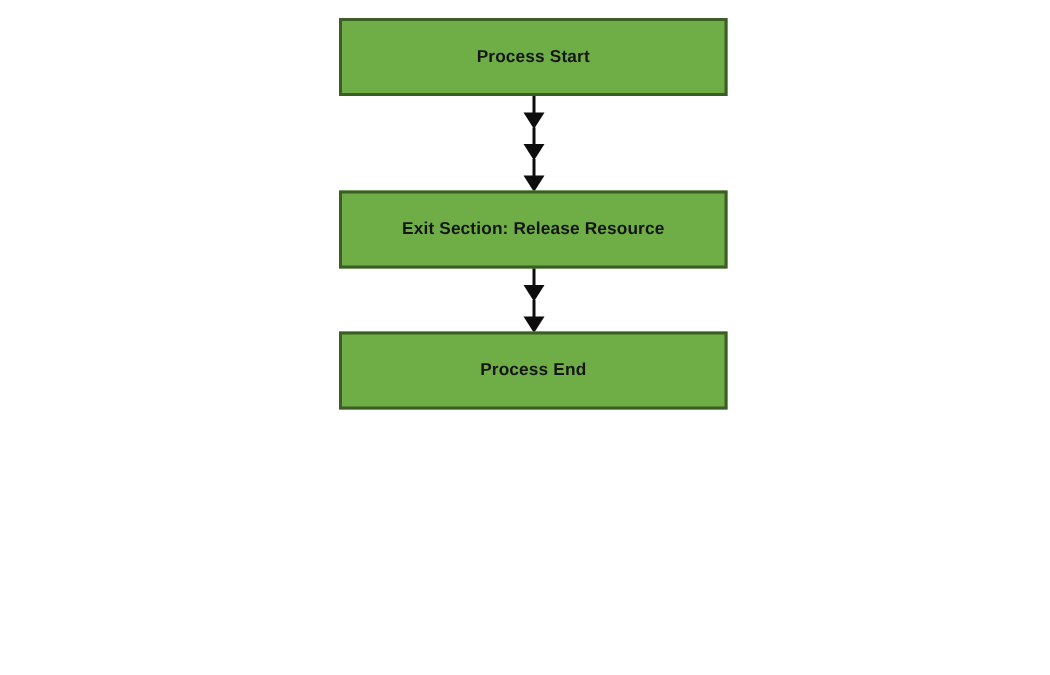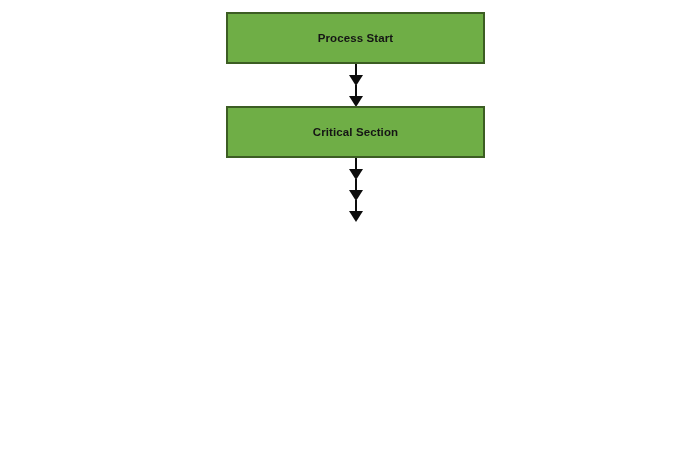--- a/index.html
+++ b/index.html
@@ -85,36 +85,39 @@
       <span class="shaft"></span>
       <span class="head"></span>
     </div>
 
 
     <div class="connector">
       <span class="shaft"></span>
       <span class="head"></span>
     </div>
 
+
+    <div class="connector">
+      <span class="shaft"></span>
+      <span class="head"></span>
+    </div>
+
     <div class="node">
-      <span class="node-label">Critical Section</span>
+      <span class="node-label">Exit Section: Release Resource</span>
     </div>
 
     <div class="connector">
       <span class="shaft"></span>
       <span class="head"></span>
     </div>
 
 
     <div class="connector">
       <span class="shaft"></span>
       <span class="head"></span>
     </div>
 
-
-    <div class="connector">
-      <span class="shaft"></span>
-      <span class="head"></span>
+    <div class="node">
+      <span class="node-label">Process End</span>
     </div>
-
 
   </div>
 </div>
 
 </body></html>

